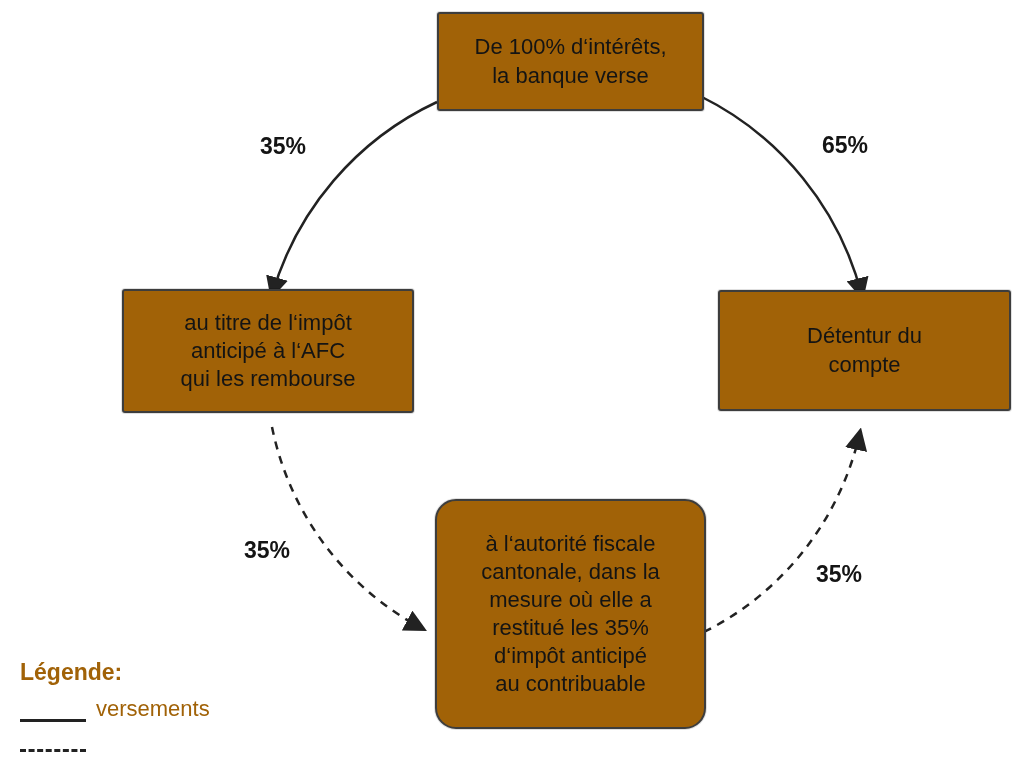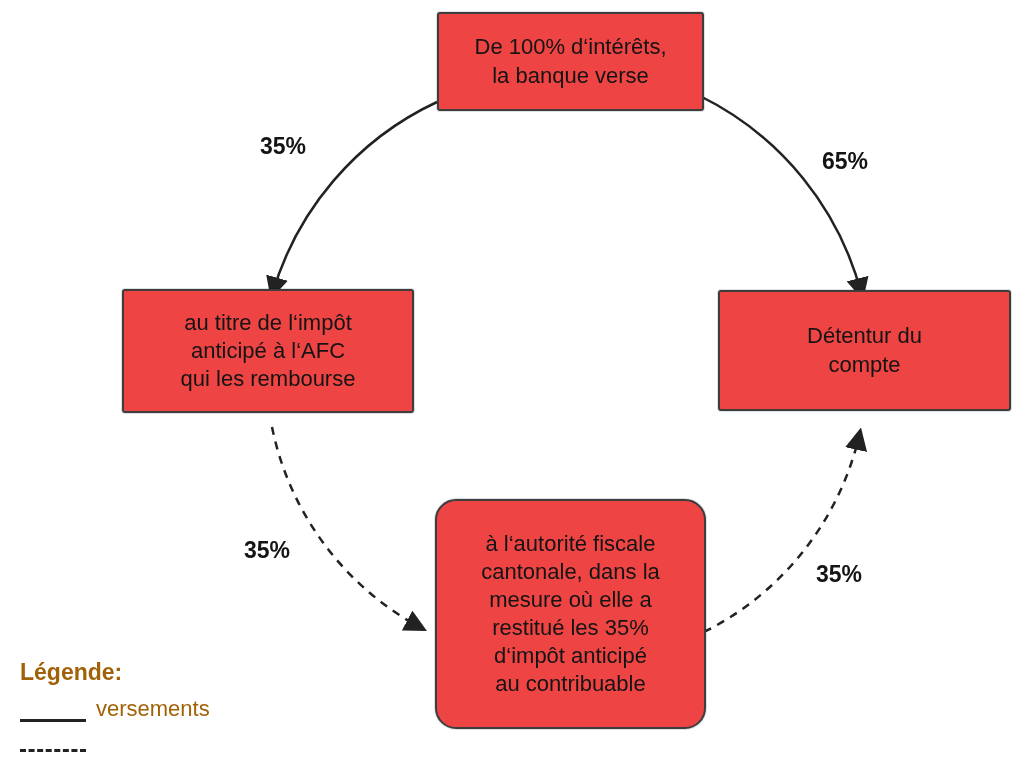--- a/index.html
+++ b/index.html
@@ -16,21 +16,21 @@
     overflow: hidden;
   }
   .arrows-layer {
     position: absolute;
     left: 0; top: 0;
     width: 1024px;
     height: 769px;
   }
   .node {
     position: absolute;
-    background: #ef4444;
+    background: #a16207;
     border: 2px solid #3d3d3d;
     border-radius: 3px;
     box-shadow: 0 0 0 1px rgba(0,0,0,0.12);
     display: flex;
     align-items: center;
     justify-content: center;
     text-align: center;
     color: #141414;
     font-size: 22px;
     line-height: 1.28;
@@ -45,21 +45,21 @@
   .node-bottom { left: 435px; top: 499px; width: 267px; height: 226px; border-radius: 21px; }
 
   .edge-label {
     position: absolute;
     font-weight: bold;
     font-size: 23px;
     color: #141414;
     white-space: nowrap;
   }
   .edge-label-tl { left: 260px; top: 133px; }
-  .edge-label-tr { left: 822px; top: 148px; }
+  .edge-label-tr { left: 822px; top: 132px; }
   .edge-label-bl { left: 244px; top: 537px; }
   .edge-label-br { left: 816px; top: 561px; }
 
   .legend {
     position: absolute;
     left: 20px;
     top: 659px;
     color: #a16207;
   }
   .legend-title {

